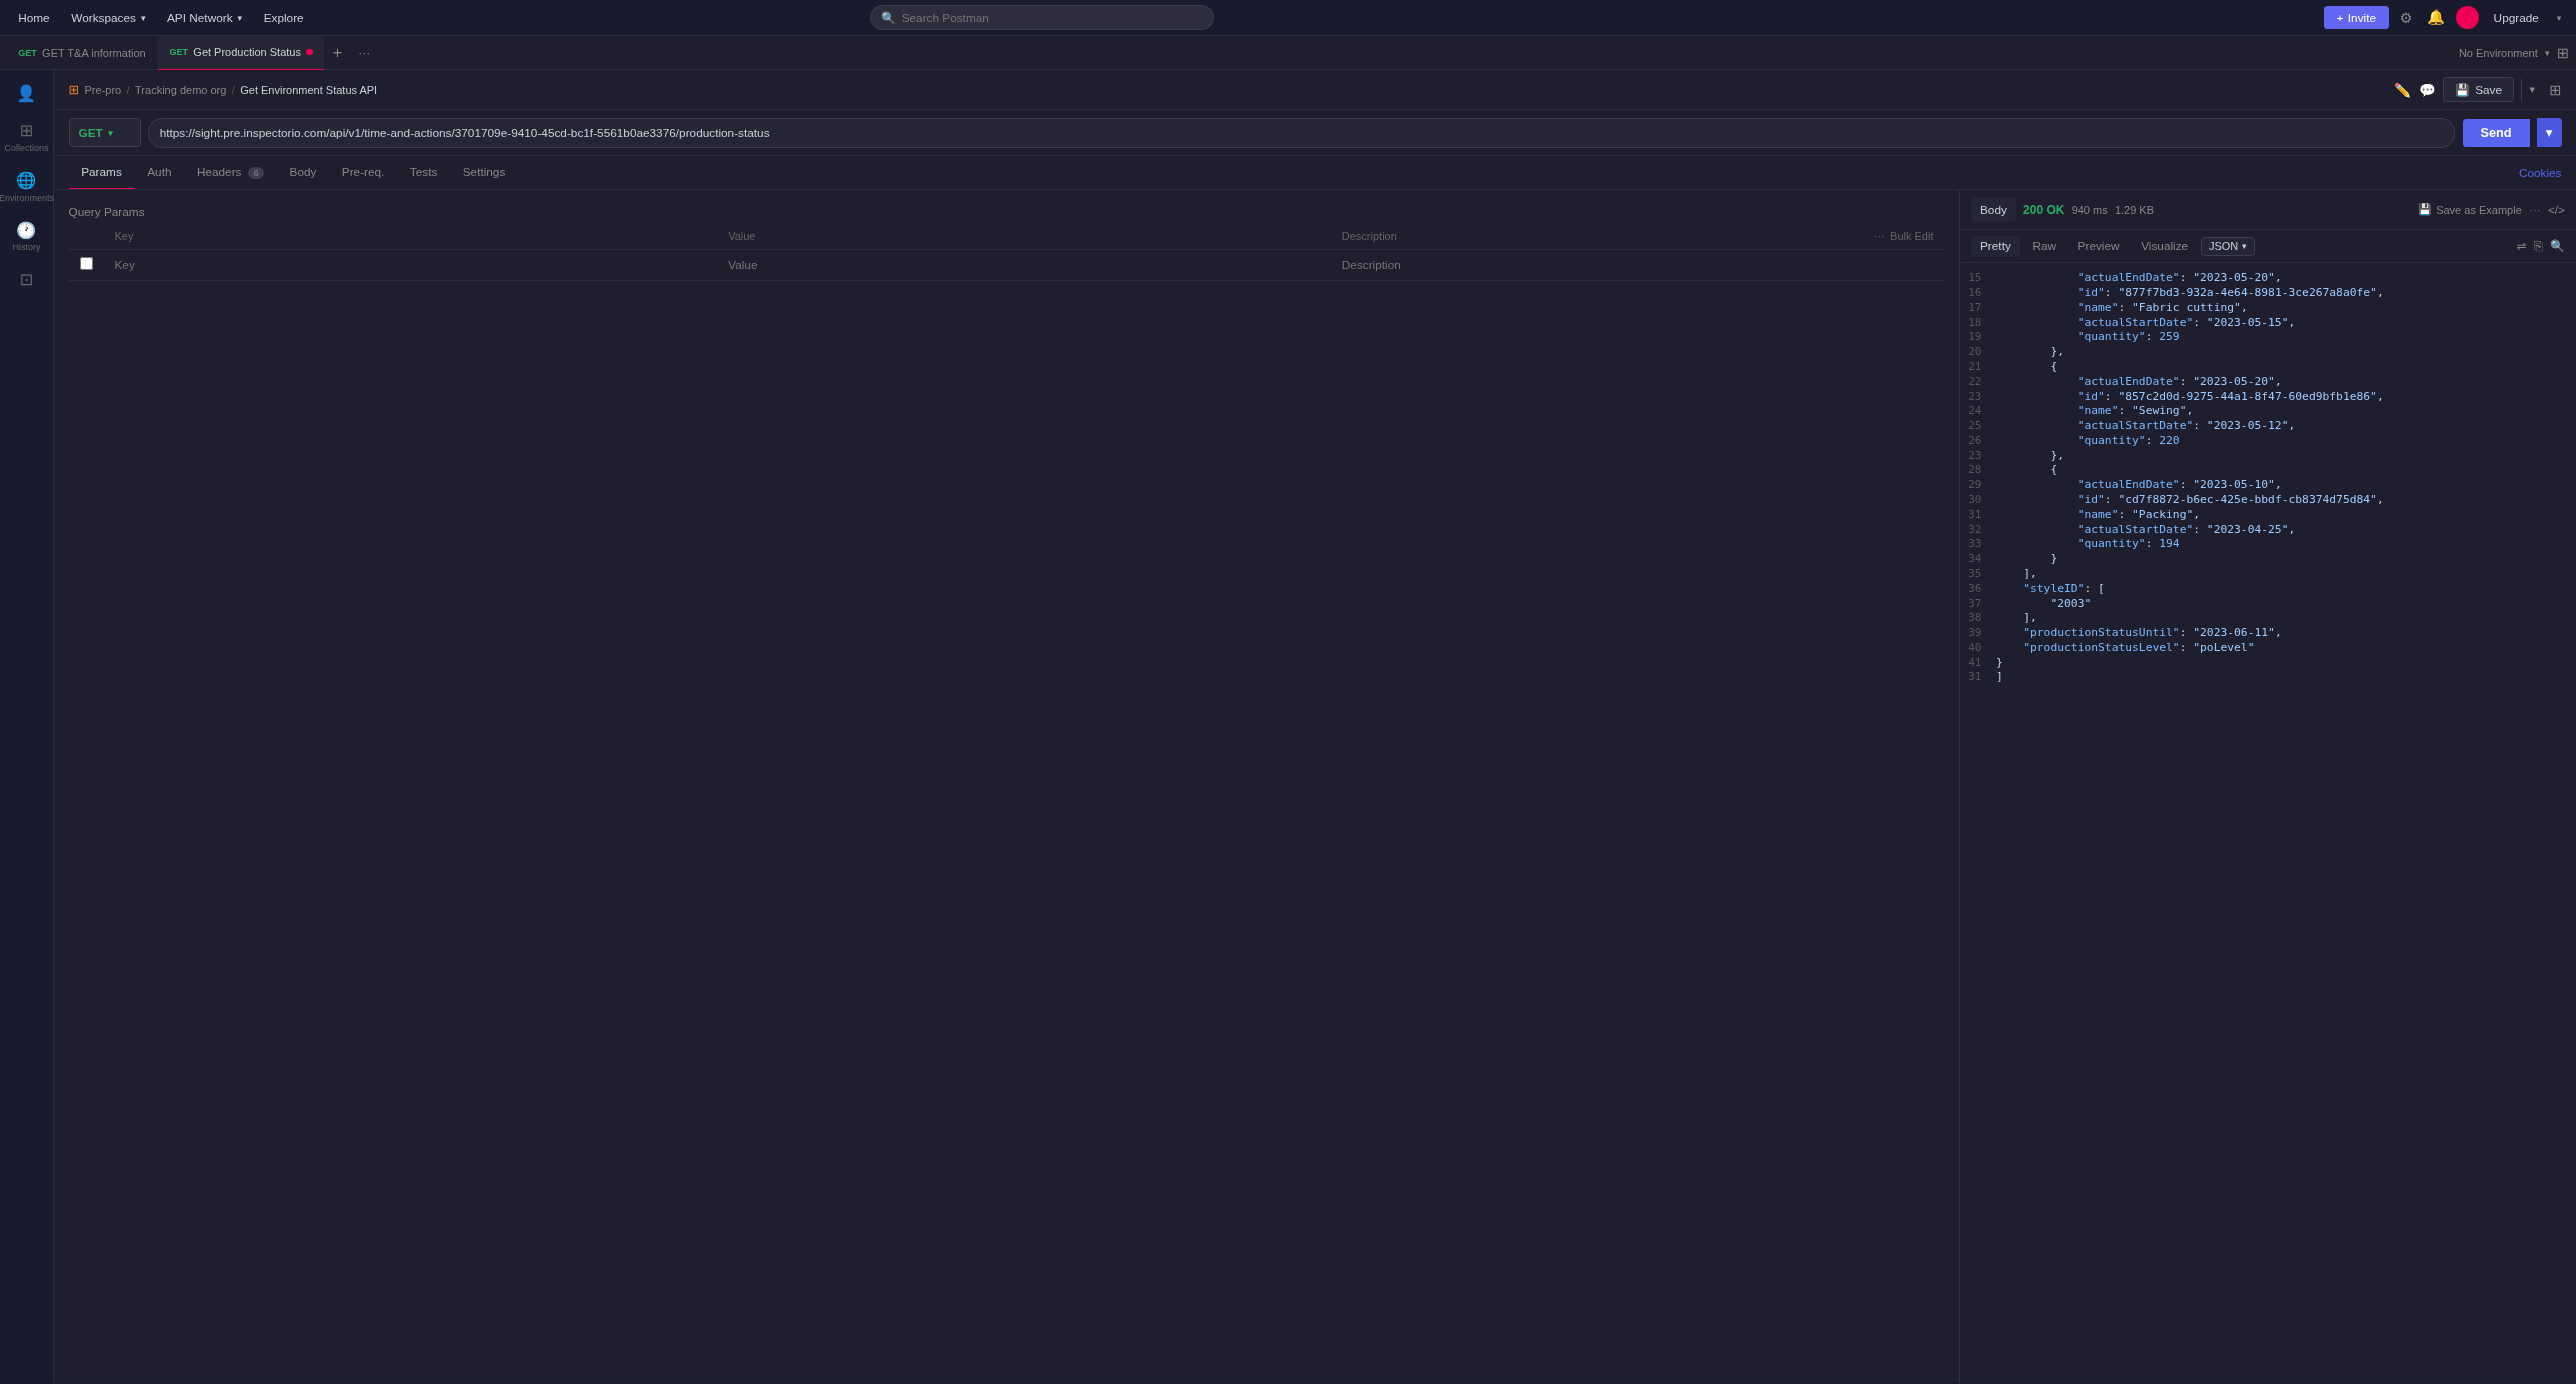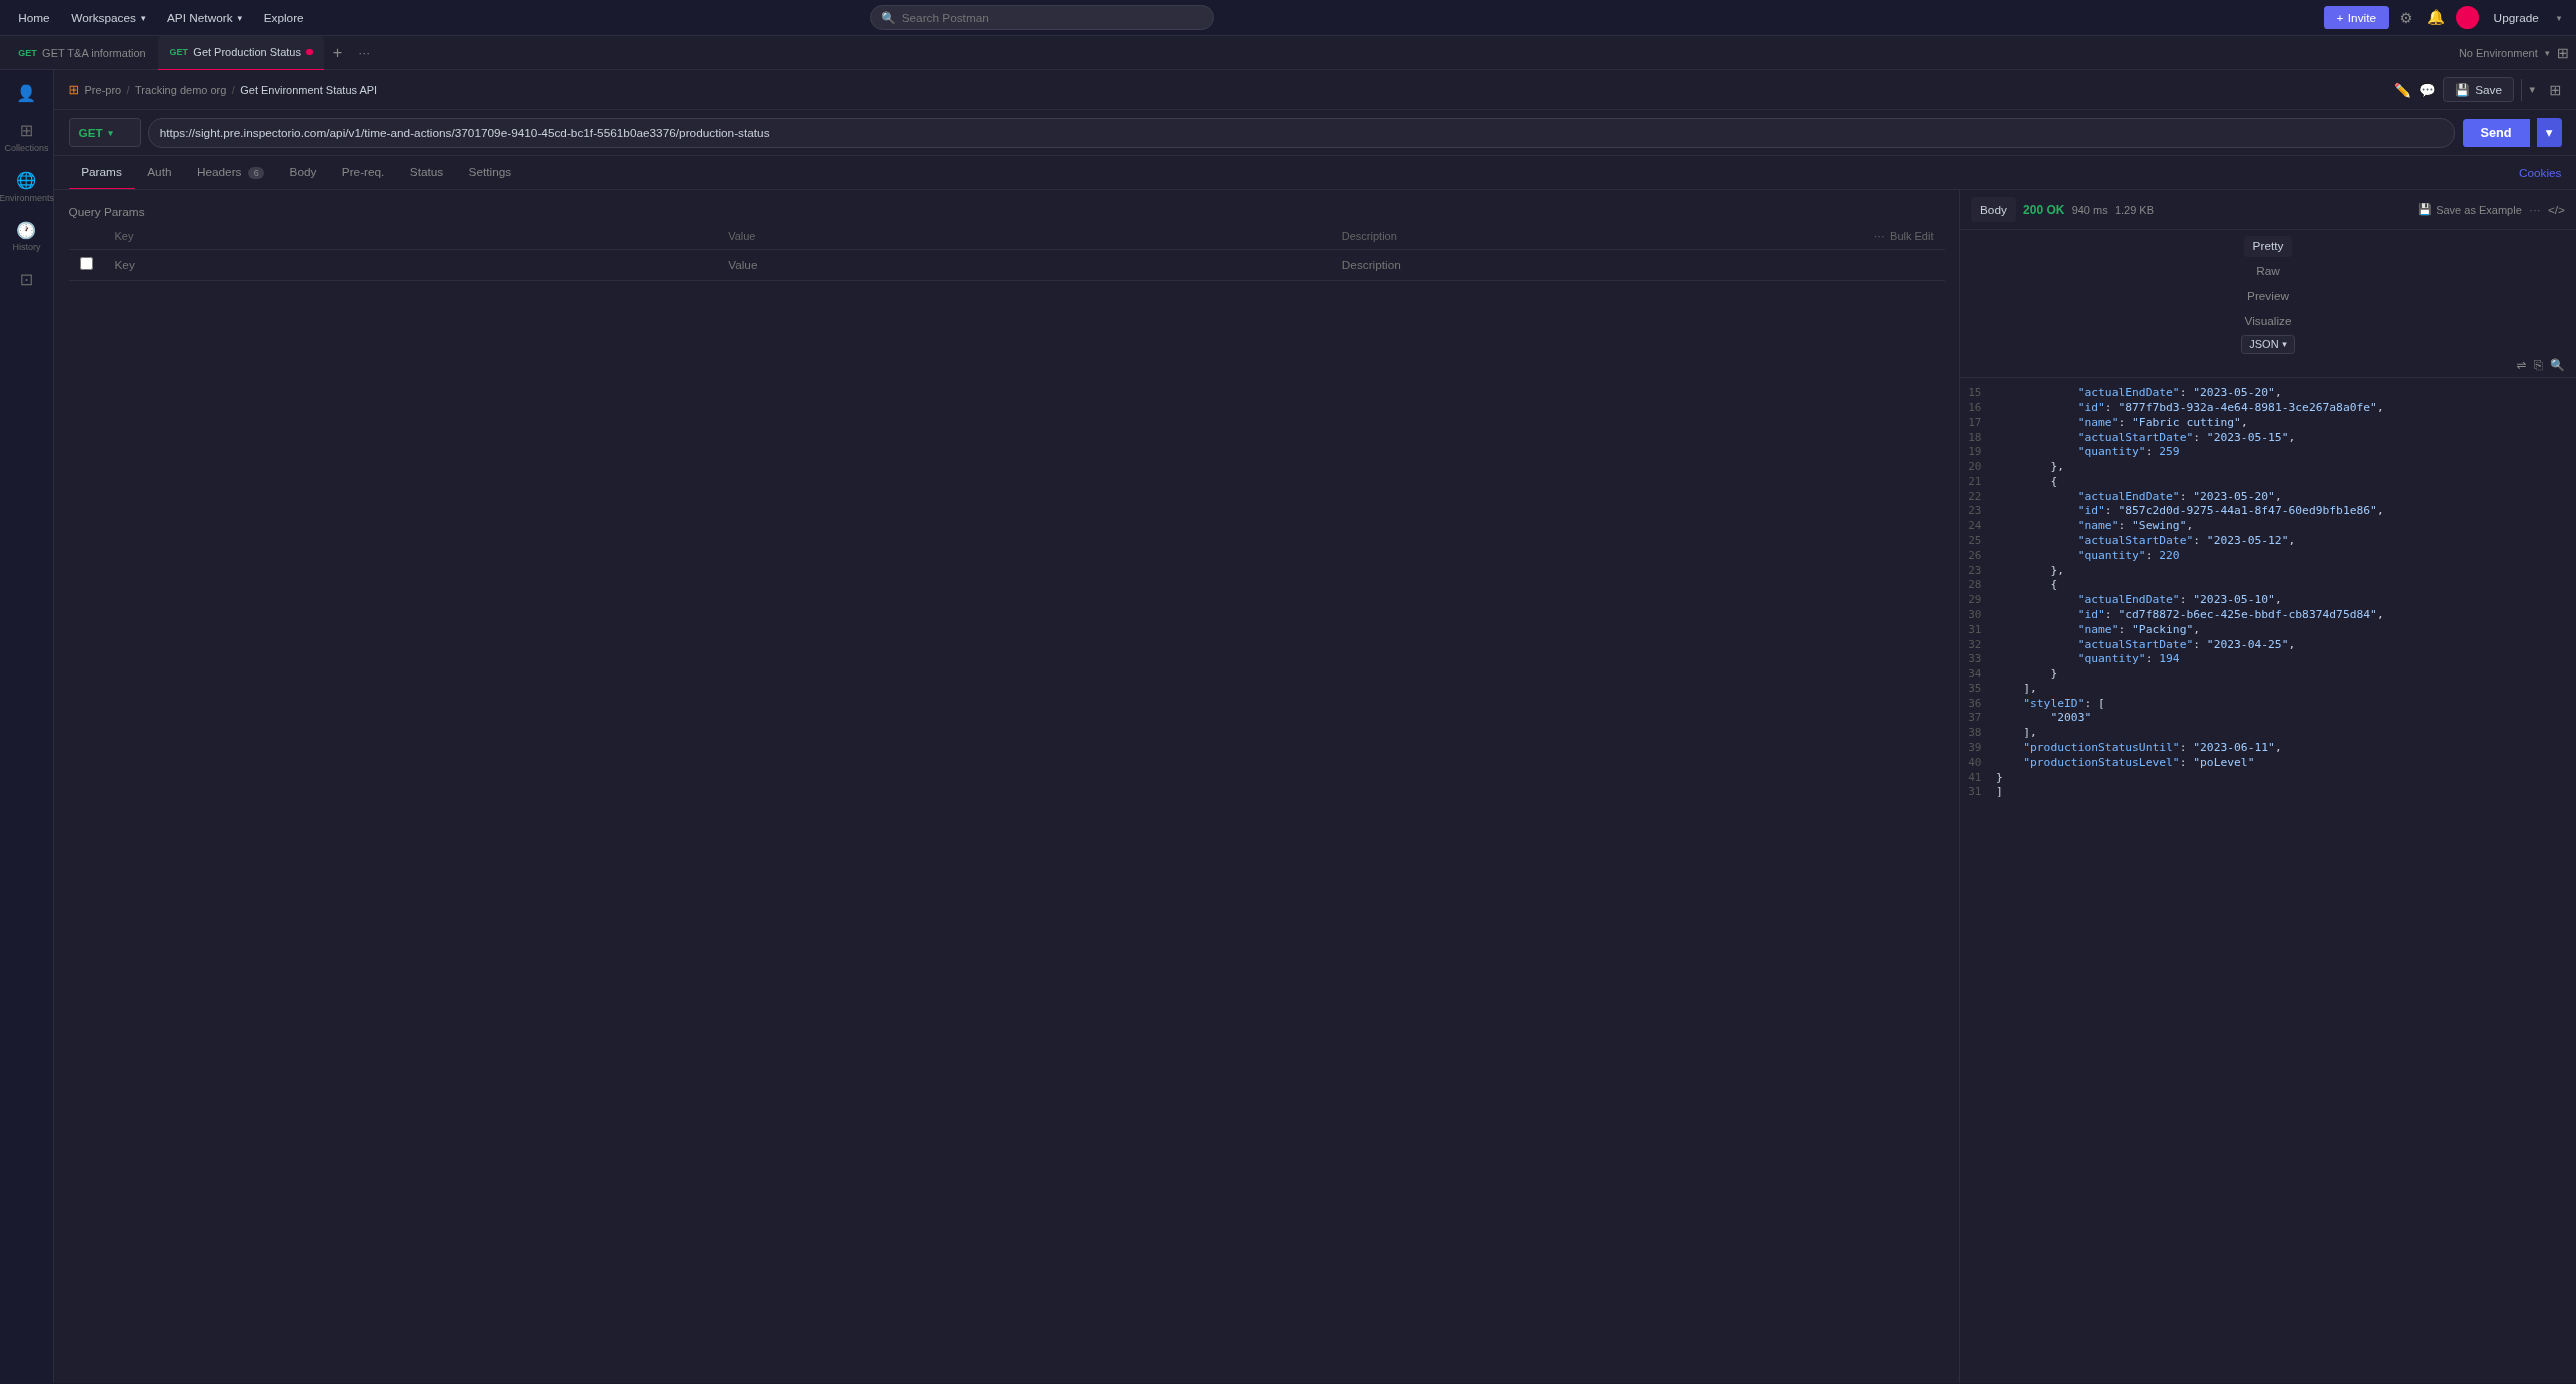--- a/index.html
+++ b/index.html
@@ -136,21 +136,21 @@
       color: #c9d1d9; background: #252535; border-radius: 3.6px;
     }
     .status-badge { color: #27ae60; font-size: 12px; font-weight: 600; }
     .resp-meta { color: #888; font-size: 11px; }
     .resp-right { margin-left: auto; display: flex; align-items: center; gap: 7.2px; }
     .save-example { color: #888; font-size: 11px; cursor: pointer; display: flex; align-items: center; gap: 3.6px; }
 
     
     .format-bar {
       display: flex; align-items: center; padding: 5.4px 11px;
-      border-bottom: 0.9px solid #2d2d3d; gap: 3.6px; flex-direction: column;
+      border-bottom: 0.9px solid #2d2d3d; gap: 3.6px;
     }
     .format-tab { padding: 3.6px 9px; font-size: 11.8px; color: #888; cursor: pointer; border-radius: 3.6px; }
     .format-tab.active { background: #252535; color: #c9d1d9; }
     .format-select { background: #252535; border: 0.9px solid #3d3d4d; color: #c9d1d9; border-radius: 3.6px; padding: 2.7px 7.2px; font-size: 11px; cursor: pointer; display: flex; align-items: center; gap: 3.6px; }
     .format-right { margin-left: auto; display: flex; align-items: center; gap: 7.2px; color: #888; }
 
     
     .json-viewer { flex: 1; overflow-y: auto; padding: 7.2px 0; font-family: 'Consolas', 'Monaco', monospace; font-size: 11.3px; }
     .json-line { display: flex; align-items: flex-start; padding: 0.9px 0; }
     .ln { color: #555; min-width: 36px; text-align: right; padding-right: 14.5px; user-select: none; font-size: 11px; }
@@ -278,21 +278,21 @@
 
     <div class="request-tabs">
       <span class="req-tab active">Params</span>
       <span class="req-tab">Auth</span>
       <span class="req-tab">
         <span>Headers</span>
         <span class="req-tab-badge">6</span>
       </span>
       <span class="req-tab">Body</span>
       <span class="req-tab">Pre-req.</span>
-      <span class="req-tab">Status</span>
+      <span class="req-tab">Tests</span>
       <span class="req-tab">Settings</span>
       <span class="cookies-link">Cookies</span>
     </div>
 
     <div class="split-pane">
 
       <div class="left-pane">
         <div class="section-title">Query Params</div>
         <table class="params-table">
           <thead>

